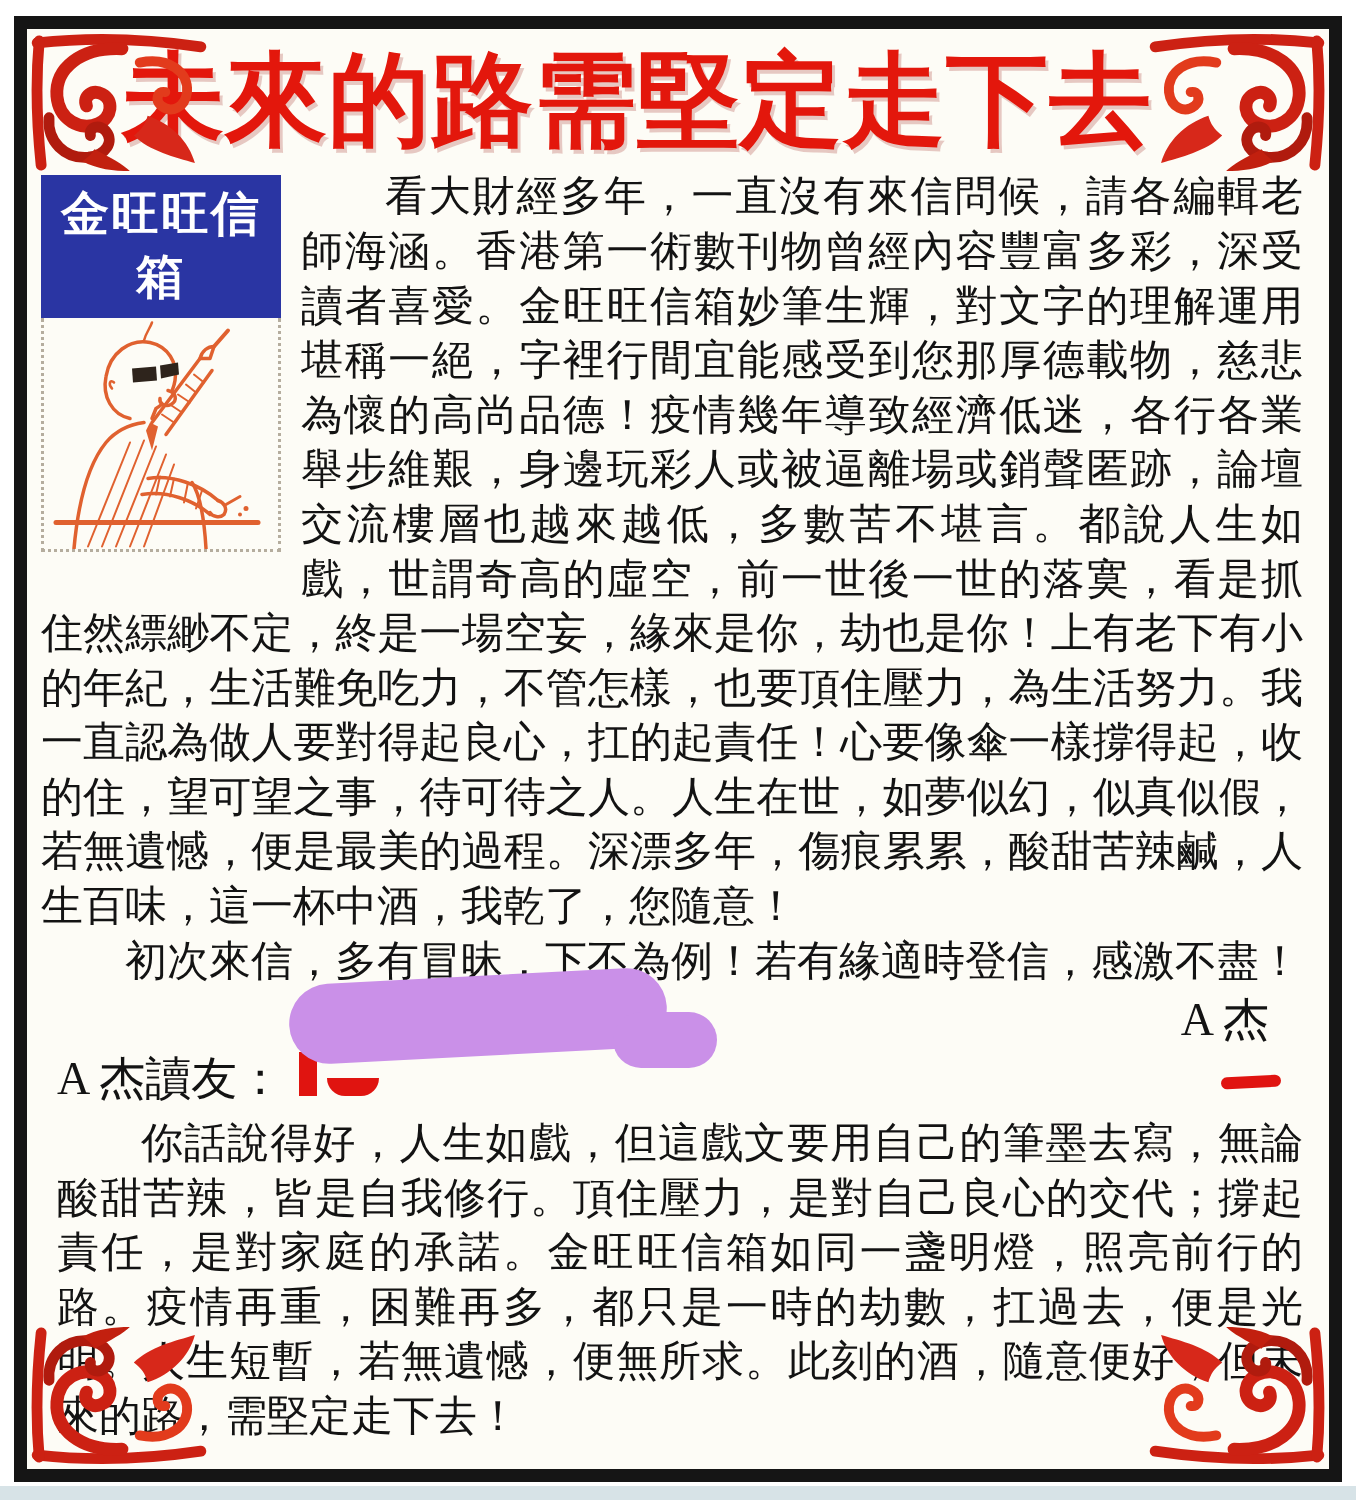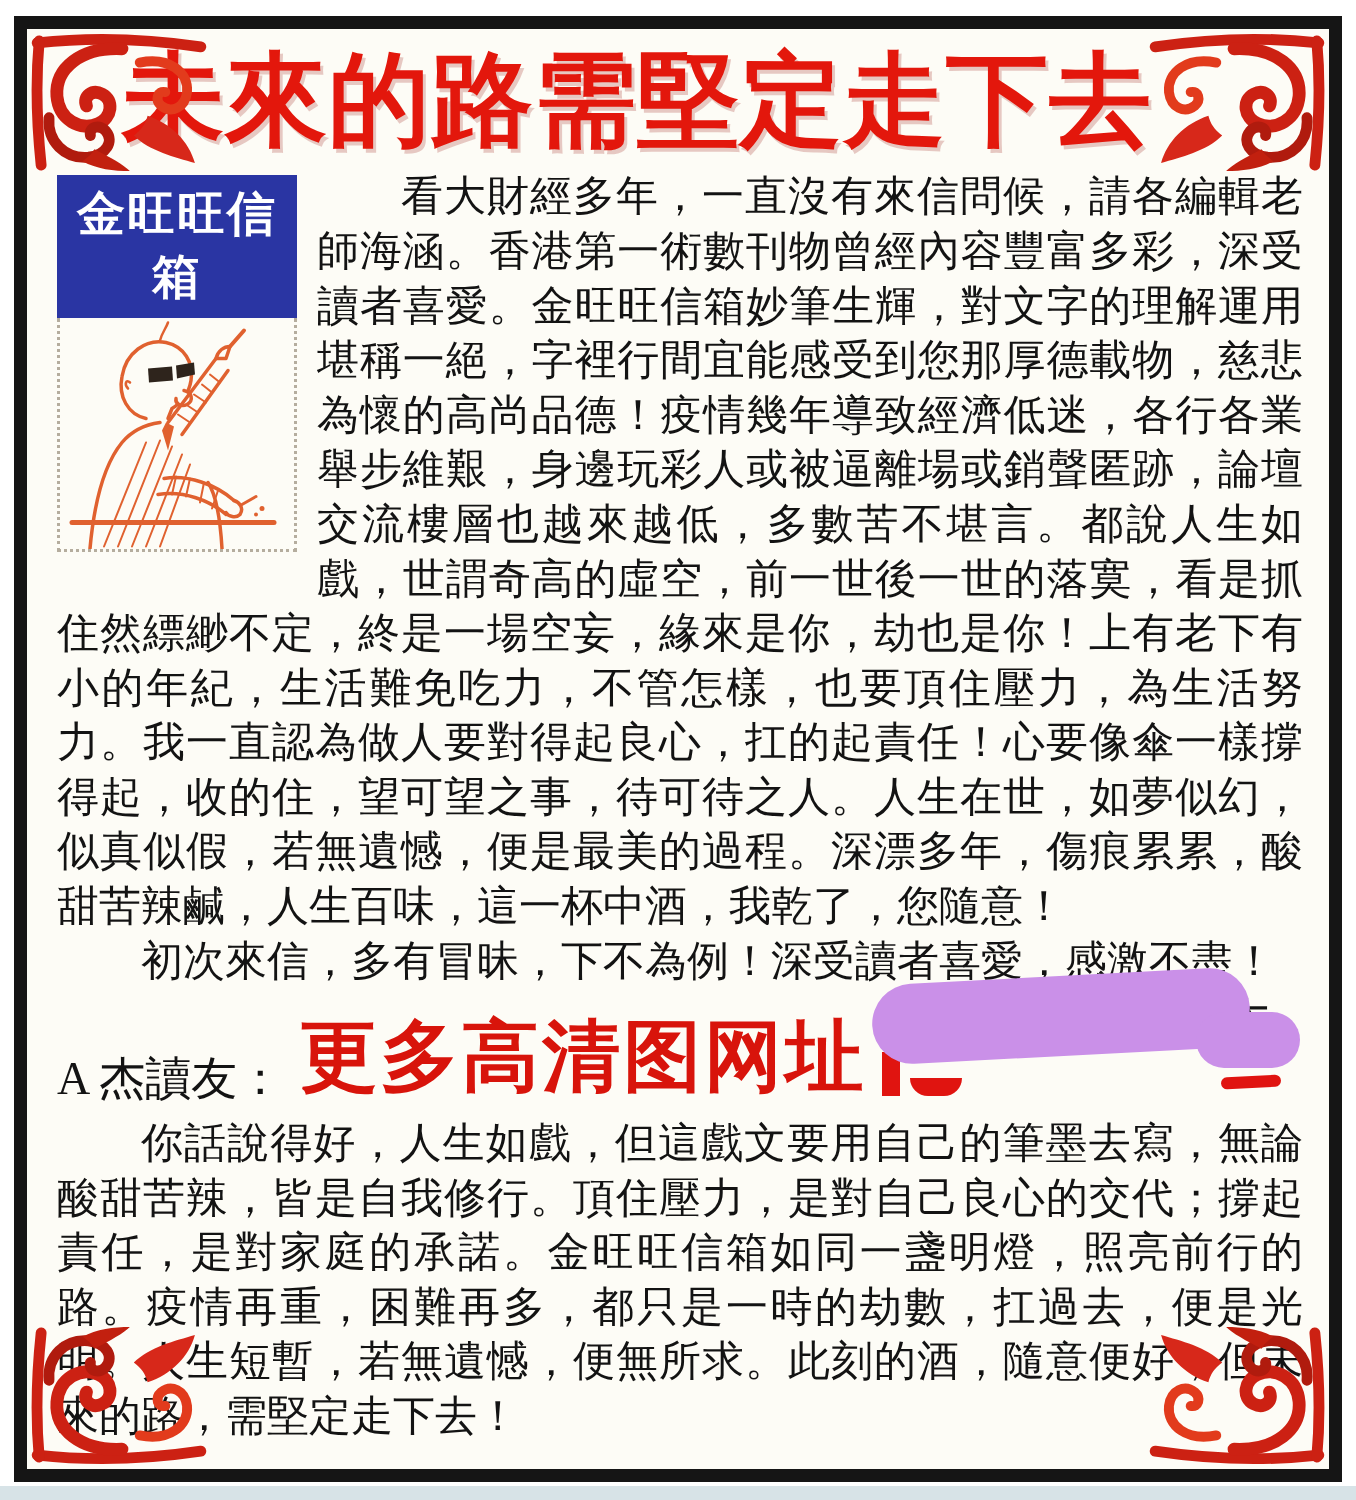--- a/index.html
+++ b/index.html
@@ -38,21 +38,21 @@
     font-weight:bold;
     line-height:1.18;
     color:#e3170c;
     letter-spacing:1px;
     text-shadow:3px 4px 0 rgba(150,20,10,0.22);
     white-space:nowrap;
   }
 
   
   .letter{
-    padding:4px 26px 0 30px;
+    padding:4px 26px 0 14px;
     font-size:42px;
     line-height:1.30;
     text-align:justify;
   }
   .figure-block{
     float:left;
     width:240px;
     margin:6px 20px 4px 0;
   }
   .mail-label{
@@ -241,27 +241,26 @@
           </g>
           <g fill="#e0612f" stroke="none">
             <circle cx="202" cy="190" r="2.5"></circle>
             <circle cx="196" cy="196" r="2"></circle>
             <path d="M106 104 L114 108 L108 132 L102 112 Z"></path>
           </g>
         </svg>
       </div>
     </div>
     <p>看大財經多年，一直沒有來信問候，請各編輯老師海涵。香港第一術數刊物曾經內容豐富多彩，深受讀者喜愛。金旺旺信箱妙筆生輝，對文字的理解運用堪稱一絕，字裡行間宜能感受到您那厚德載物，慈悲為懷的高尚品德！疫情幾年導致經濟低迷，各行各業舉步維艱，身邊玩彩人或被逼離場或銷聲匿跡，論壇交流樓層也越來越低，多數苦不堪言。都說人生如戲，世謂奇高的虛空，前一世後一世的落寞，看是抓住然縹緲不定，終是一場空妄，緣來是你，劫也是你！上有老下有小的年紀，生活難免吃力，不管怎樣，也要頂住壓力，為生活努力。我一直認為做人要對得起良心，扛的起責任！心要像傘一樣撐得起，收的住，望可望之事，待可待之人。人生在世，如夢似幻，似真似假，若無遺憾，便是最美的過程。深漂多年，傷痕累累，酸甜苦辣鹹，人生百味，這一杯中酒，我乾了，您隨意！</p>
-    <p>初次來信，多有冒昧，下不為例！深受讀者喜愛，感激不盡！</p>
+    <p>初次來信，多有冒昧，下不為例！若有緣適時登信，感激不盡！</p>
     <div class="sig-right">A 杰</div>
   </div>
 
   <div class="promo-row">
     <span class="reader-label">A 杰讀友：</span>
-    <span class="promo-red">更多高清图网址</span>
     <span class="censor">
       <span class="red-frag frag-a"></span>
       <span class="red-frag frag-b"></span>
       <span class="red-frag frag-c"></span>
       <span class="blob-main"></span>
       <span class="blob-tail"></span>
     </span>
   </div>
 
   <div class="reply">

